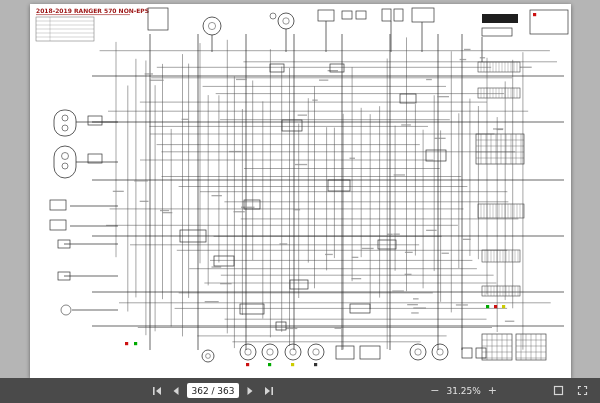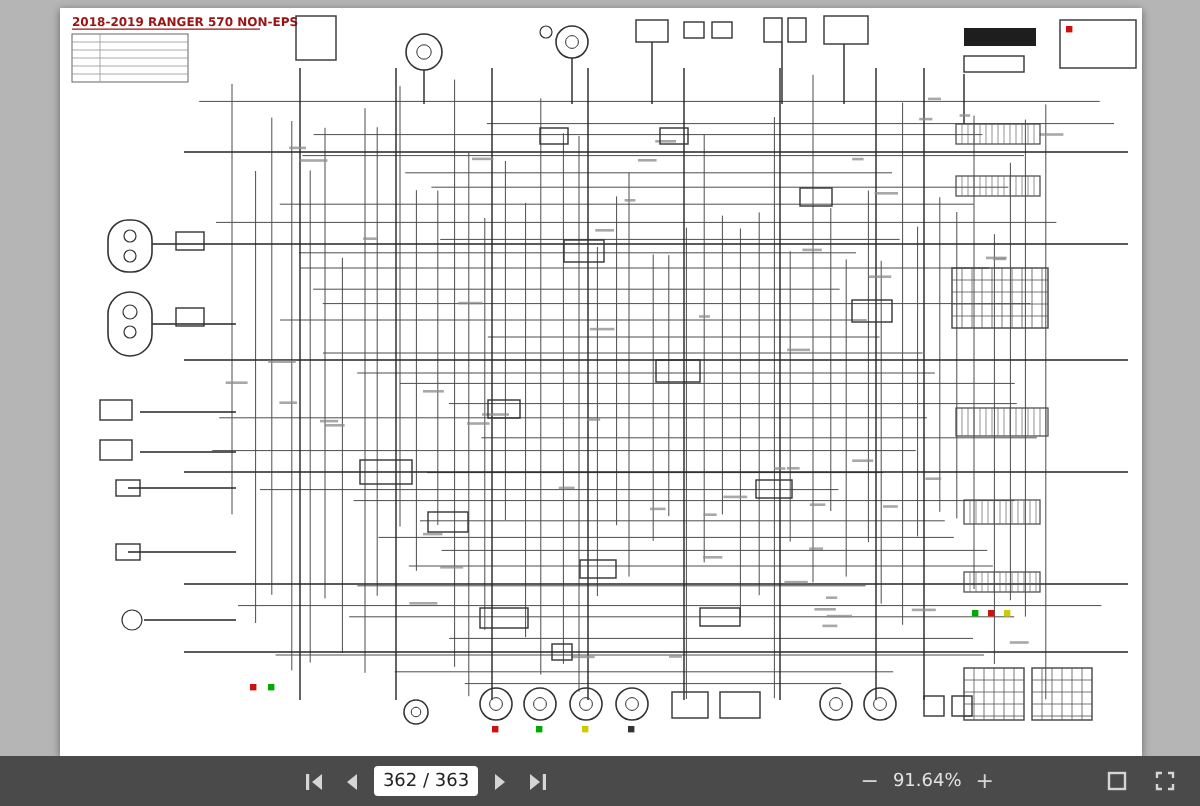--- a/index.html
+++ b/index.html
@@ -316,21 +316,21 @@
       <button class="tb-btn">
         <svg width="11" height="10">
           <polygon points="2,1 7,5 2,9" fill="#d5d5d5"></polygon>
           <rect x="8.4" y="1" width="1.6" height="8" fill="#d5d5d5"></rect>
         </svg>
       </button>
     </div>
 
     <div class="zoom-group">
       <button class="tb-btn">−</button>
-      <span class="zoom-label">91.64%</span>
+      <span class="zoom-label">31.25%</span>
       <button class="tb-btn">+</button>
     </div>
 
     <div class="right-icons">
       <button class="tb-btn">
         <svg width="11" height="11">
           <rect x="1.5" y="1.5" width="8" height="8" fill="none" stroke="#d5d5d5" stroke-width="1.2"></rect>
         </svg>
       </button>
       <button class="tb-btn">

